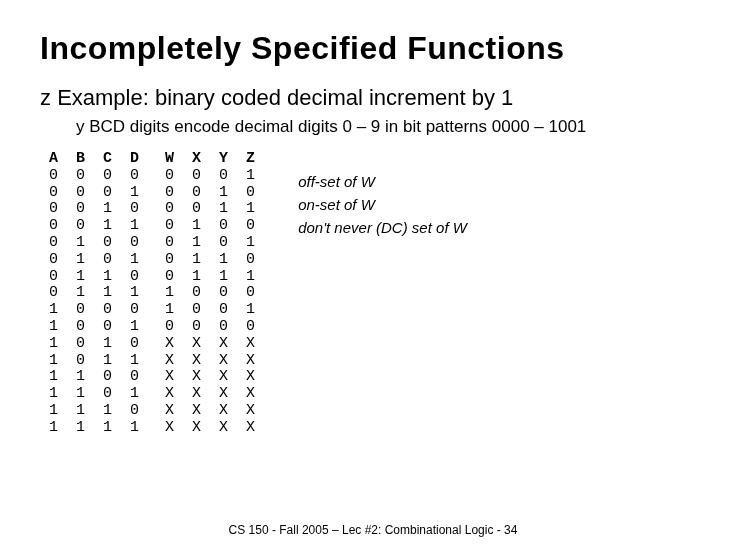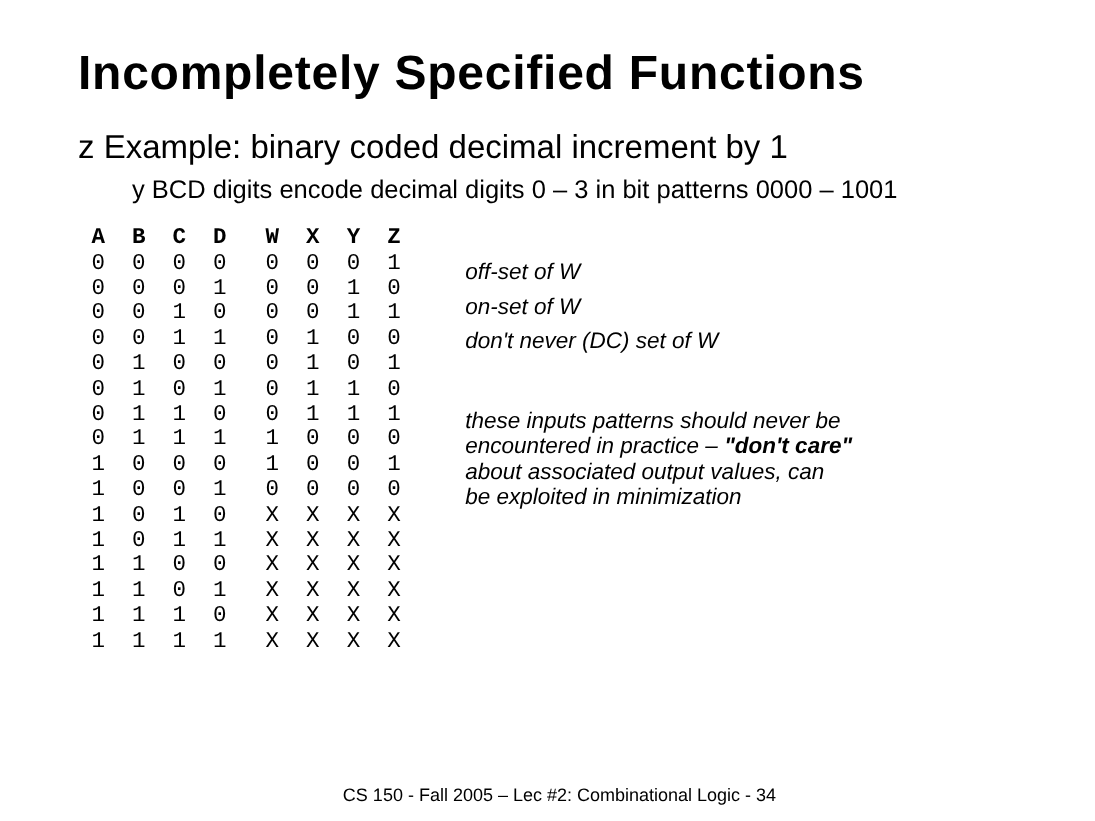--- a/index.html
+++ b/index.html
@@ -6,22 +6,21 @@
     margin: 0;
     padding: 0;
     background: #fff;
     font-family: "Times New Roman", Times, serif;
     width: 730px;
     height: 547px;
     position: relative;
     color: #000;
   }
   .slide {
-    padding: 30px 40px 0 20px;
-    margin-left: 32px;
+    padding: 30px 40px 0 40px;
   }
   h1 {
     font-family: "Comic Sans MS", "Chalkboard", cursive, sans-serif;
     font-size: 32px;
     margin: 0 0 18px 0;
     font-weight: bold;
     letter-spacing: 0.5px;
   }
   .bullet1 {
     font-family: "Comic Sans MS", "Chalkboard", cursive, sans-serif;
@@ -73,21 +72,21 @@
 
 <div class="slide">
   <h1>Incompletely Specified Functions</h1>
 
   <div class="bullet1">
     <span class="bmark">z</span>
     <span>Example: binary coded decimal increment by 1</span>
   </div>
   <div class="bullet2">
     <span class="bmark">y</span>
-    <span>BCD digits encode decimal digits 0 – 3 in bit patterns 0000 – 1001</span>
+    <span>BCD digits encode decimal digits 0 – 9 in bit patterns 0000 – 1001</span>
   </div>
 
   <div class="content">
     <table class="truth">
       <thead>
           <tr id="tt-head">
             <th>A</th>
             <th>B</th>
             <th>C</th>
             <th>D</th>
@@ -275,20 +274,17 @@
             <td>X</td>
             <td>X</td>
           </tr>
         </tbody>
     </table>
 
     <div class="annot annot-stack">
       <div class="row">off-set of W</div>
       <div class="row">on-set of W</div>
       <div class="row">don't never (DC) set of W</div>
-      <div class="smallnote">
-        <span>these inputs patterns should never be encountered in practice – </span><b>"don't care"</b><span> about associated output values, can be exploited in minimization</span>
-      </div>
     </div>
   </div>
 </div>
 
 <div class="footer">CS 150 - Fall 2005 – Lec #2: Combinational Logic - 34</div>
 
 </body></html>

